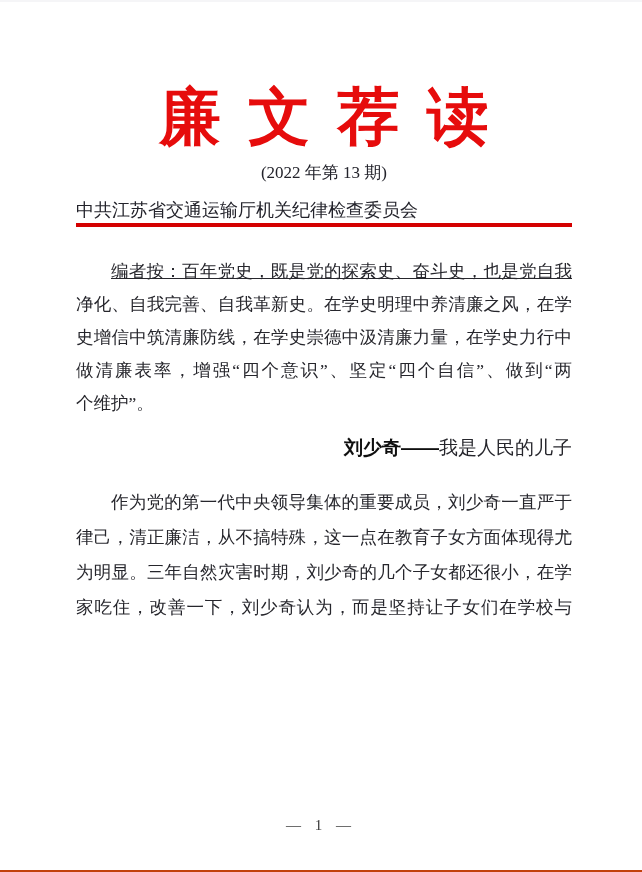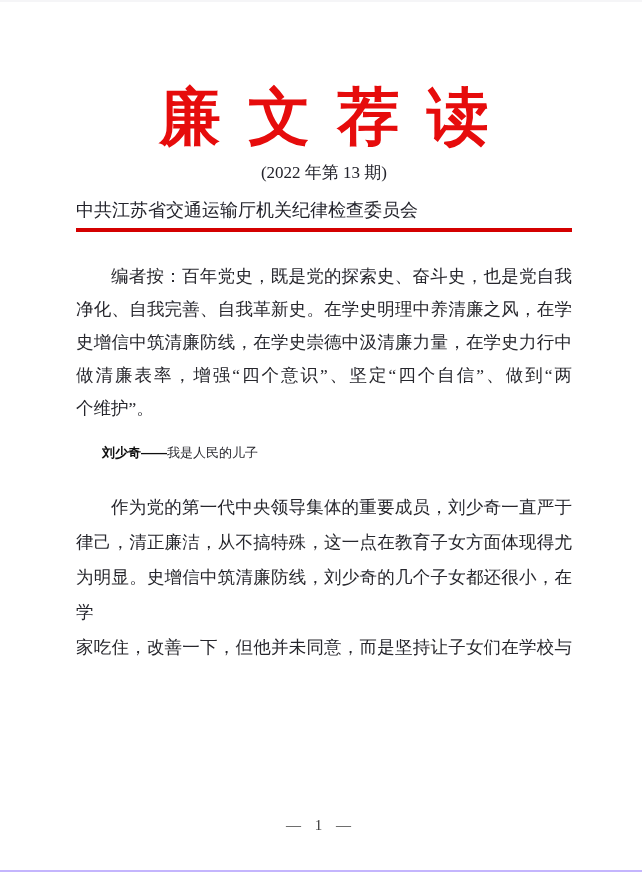--- a/index.html
+++ b/index.html
@@ -4,21 +4,21 @@
 <style>
   html, body { margin: 0; padding: 0; background: #ffffff; }
   .page {
     position: relative;
     width: 642px;
     height: 872px;
     margin: 0 auto;
     background: #ffffff;
     box-sizing: border-box;
     border-top: 2px solid #f5f5f7;
-    border-bottom: 2px solid #c4b5fd;
+    border-bottom: 2px solid #c2410c;
     font-family: "Liberation Serif", serif;
     color: #1e1e1e;
     overflow: hidden;
   }
   .content { padding: 0 70px 0 76px; }
 
   .masthead {
     margin: 72px 0 0 0;
     text-align: center;
     font-family: "Liberation Serif", serif;
@@ -37,47 +37,47 @@
     color: #23232b;
   }
 
   .org-row {
     margin-top: 11px;
     display: flex;
     justify-content: space-between;
     align-items: baseline;
     font-size: 18px;
     line-height: 26px;
-    padding-bottom: 5px;
     border-bottom: 4px solid var(--divider-red, #d40000);
     color: #23232b;
   }
   .org-row .date { letter-spacing: 0.5px; }
 
   .editor-note { margin-top: 28px; font-size: 17.5px; line-height: 33px; color: #26262c; }
   .editor-note .line { text-align: justify; text-align-last: justify; }
-  .editor-note .line.first { text-indent: 2em; }
+  .editor-note .line.first { text-indent: 2em; text-decoration: underline; }
   .editor-note .line.last { text-align-last: left; }
 
   .article-heading {
     margin: 12px 0 0 0;
     text-align: center;
     font-family: "Liberation Sans", sans-serif;
     font-weight: bold;
     font-size: 24px;
     line-height: 34px;
     letter-spacing: 1px;
     color: #101010;
   }
 
   .story-title {
     margin-top: 14px;
-    font-size: 13px;
+    font-size: 19px;
     line-height: 28px;
     text-indent: 2em;
+    text-align: right;
   }
   .story-title .strong {
     font-family: "Liberation Sans", sans-serif;
     font-weight: bold;
     color: #0f0f0f;
   }
   .story-title .rest { color: #26262c; }
 
   .body-text { margin-top: 23px; font-size: 17.5px; line-height: 35px; color: #26262c; }
   .body-text .line { text-align: justify; text-align-last: justify; }
@@ -116,20 +116,20 @@
     </div>
 
 
     <div class="story-title">
       <span class="strong">刘少奇——</span><span class="rest">我是人民的儿子</span>
     </div>
 
     <div class="body-text">
       <div class="line first">作为党的第一代中央领导集体的重要成员，刘少奇一直严于</div>
       <div class="line">律己，清正廉洁，从不搞特殊，这一点在教育子女方面体现得尤</div>
-      <div class="line">为明显。史增信中筑清廉防线，刘少奇的几个子女都还很小，在学</div>
-      <div class="line">家吃住，改善一下，但他并未同意，而是坚持让子女们在学校与</div>
+      <div class="line">为明显。三年自然灾害时期，刘少奇的几个子女都还很小，在学</div>
+      <div class="line">家吃住，改善一下，刘少奇认为，而是坚持让子女们在学校与</div>
     </div>
 
   </div>
 
   <div class="page-footer">— 1 —</div>
 </div>
 
 </body></html>

